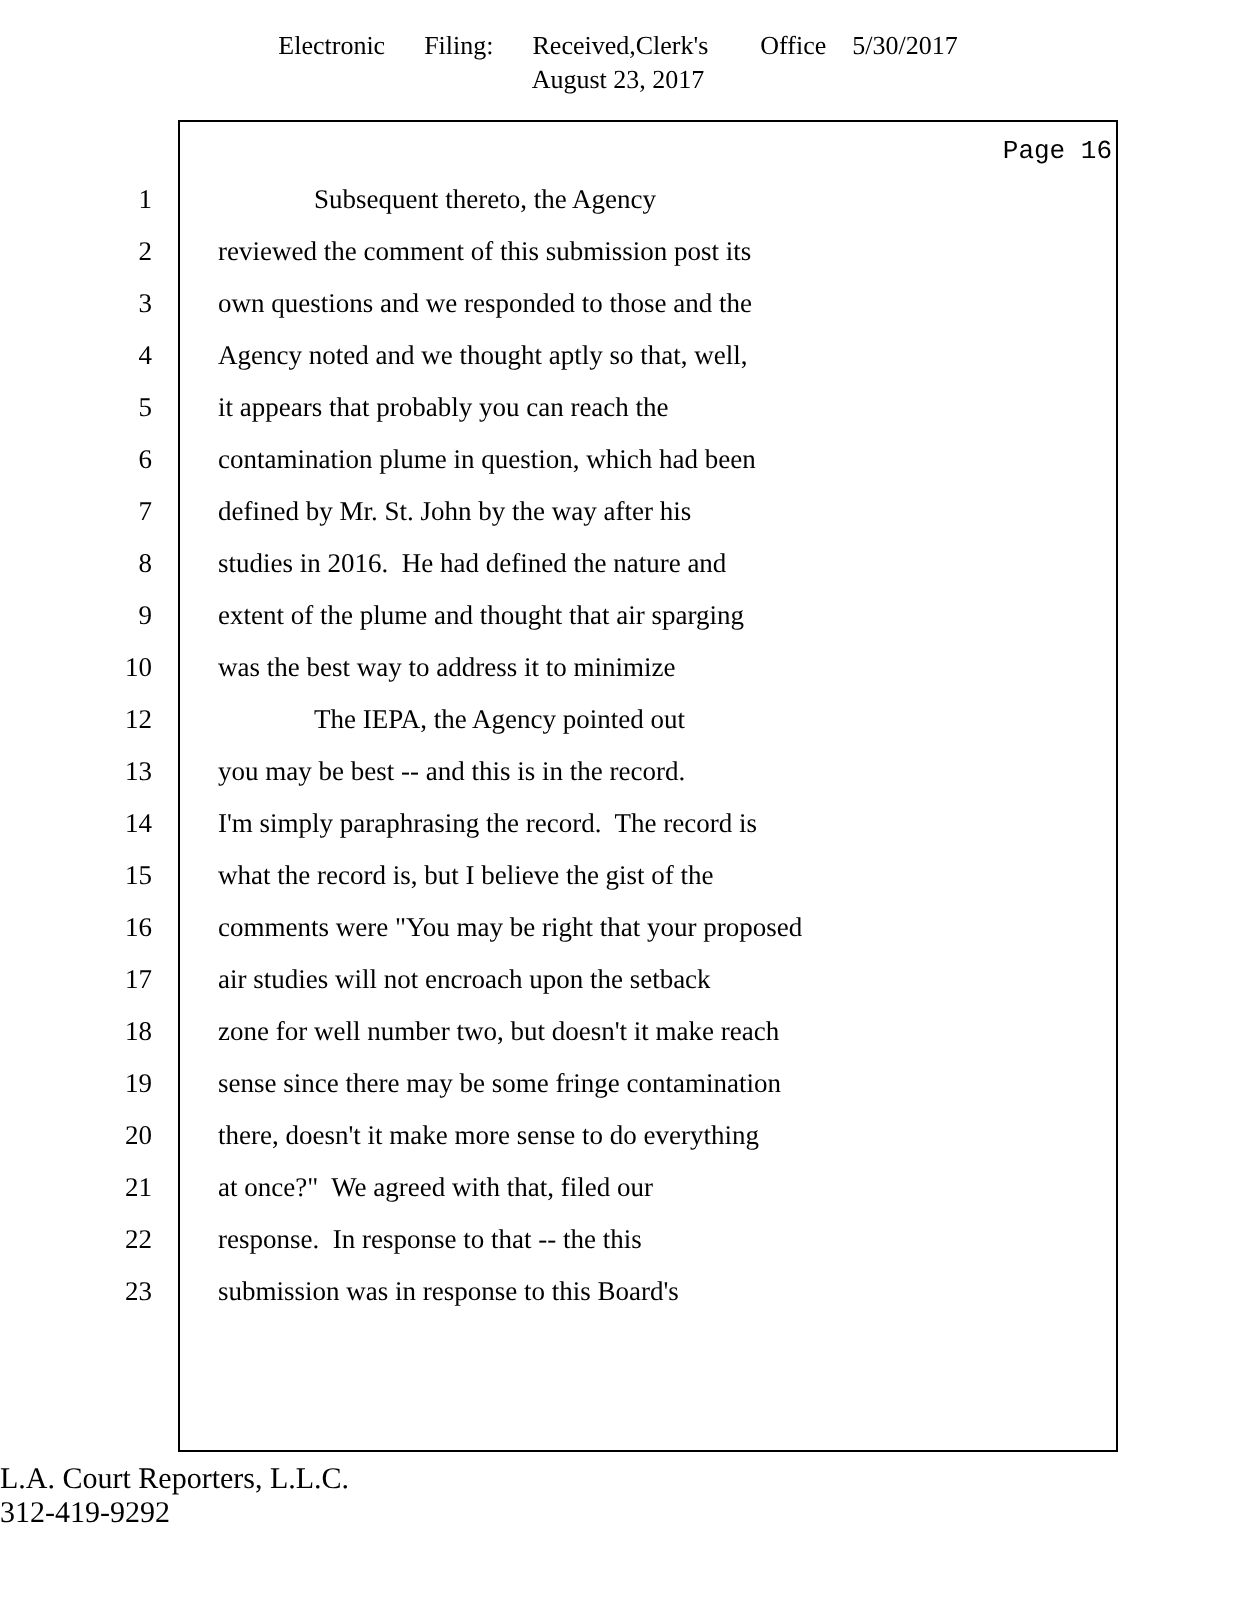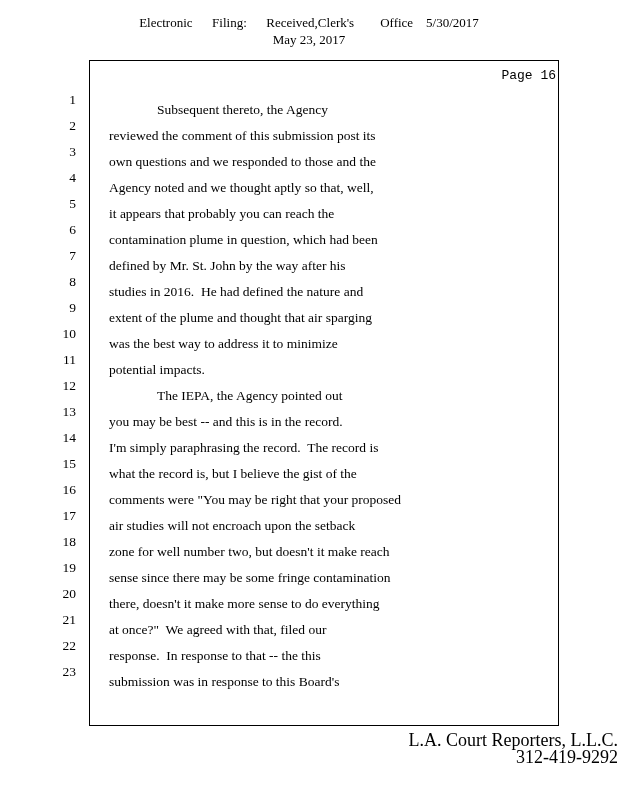--- a/index.html
+++ b/index.html
@@ -60,43 +60,42 @@
     line-height: 18px;
   }
   .line .num {
     width: 76px;
     text-align: right;
     flex: 0 0 76px;
   }
   .line .text {
     margin-left: 33px;
     white-space: pre;
-    margin-top: 10px;
   }
   .line.indent .text {
     margin-left: 81px;
   }
   .footer {
     position: absolute;
     top: 732px;
     left: 0;
     width: 100%;
-    text-align: right;
-    font-size: 18px;
+    text-align: left;
+    font-size: 15px;
     line-height: 17px;
   }
 </style>
 </head>
 <body>
 
 <div class="sheet">
 
   <div class="filing-header">
     <div class="hline">Electronic      Filing:      Received,Clerk's        Office    5/30/2017</div>
-    <div class="hline">May 23, 2017</div>
+    <div class="hline">August 23, 2017</div>
   </div>
 
   <div class="transcript-box"></div>
 
   <div class="page-label">Page 16</div>
 
   <div class="lines">
       <div class="line indent">
         <span class="num">1</span>
         <span class="text">Subsequent thereto, the Agency</span>
@@ -129,24 +128,20 @@
         <span class="num">8</span>
         <span class="text">studies in 2016.  He had defined the nature and</span>
       </div>
       <div class="line">
         <span class="num">9</span>
         <span class="text">extent of the plume and thought that air sparging</span>
       </div>
       <div class="line">
         <span class="num">10</span>
         <span class="text">was the best way to address it to minimize</span>
-      </div>
-      <div class="line">
-        <span class="num">11</span>
-        <span class="text">potential impacts.</span>
       </div>
       <div class="line indent">
         <span class="num">12</span>
         <span class="text">The IEPA, the Agency pointed out</span>
       </div>
       <div class="line">
         <span class="num">13</span>
         <span class="text">you may be best -- and this is in the record.</span>
       </div>
       <div class="line">

